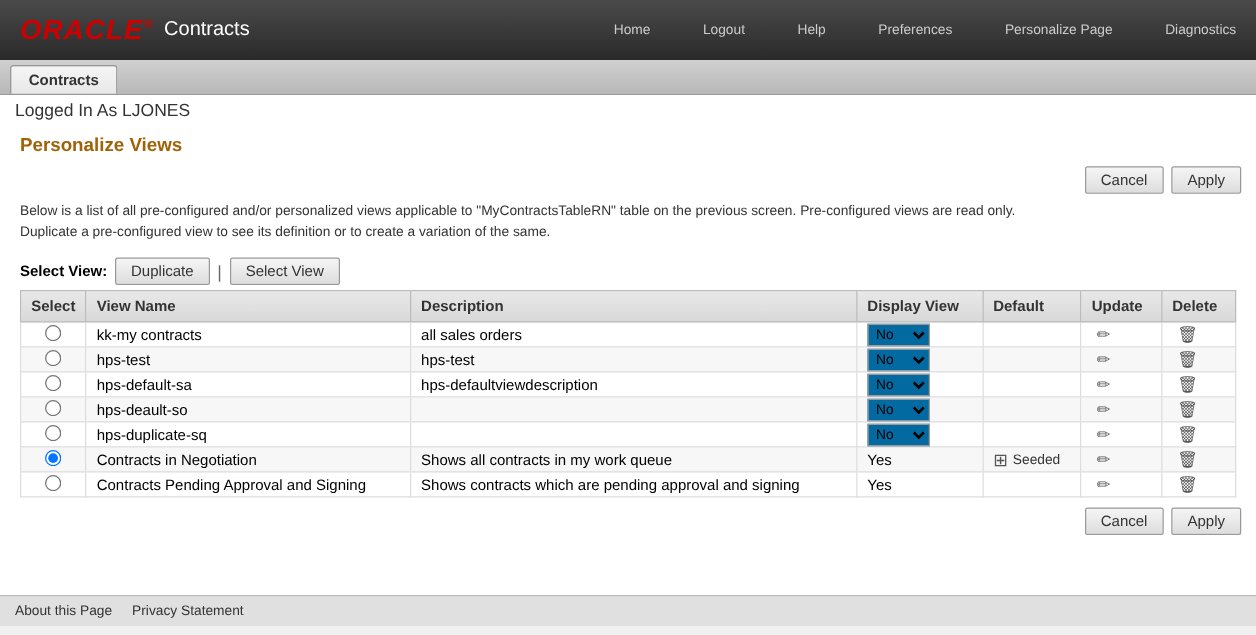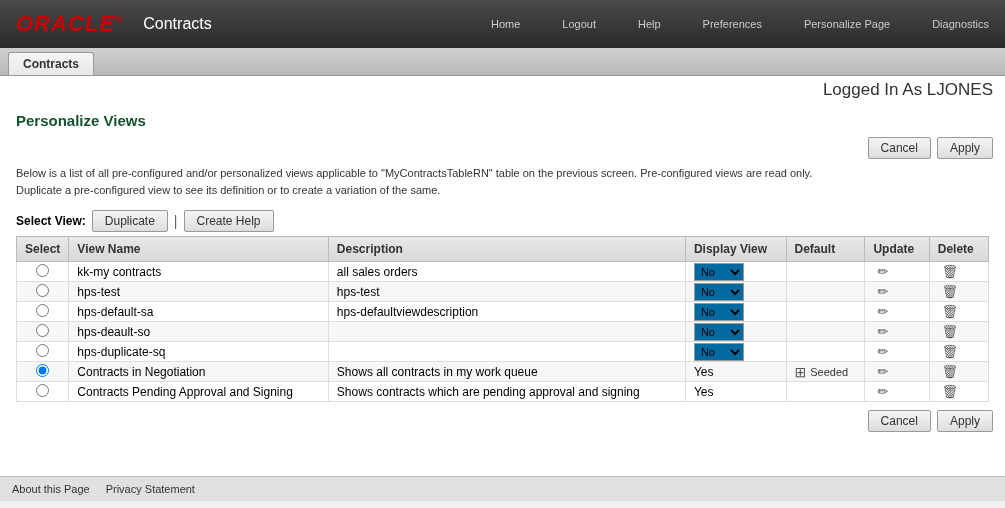--- a/index.html
+++ b/index.html
@@ -9,21 +9,21 @@
     .header {
       background: linear-gradient(to bottom, #4a4a4a, #2a2a2a);
       display: flex;
       align-items: center;
       padding: 0 16px;
       height: 48px;
     }
     .oracle-logo {
       display: flex;
       align-items: flex-end;
-      margin-right: 20px;
+      margin-right: 8px;
     }
     .oracle-text {
       color: #cc0000;
       font-size: 22px;
       font-weight: bold;
       letter-spacing: 1px;
       font-style: italic;
     }
     .oracle-reg {
       color: #cc0000;
@@ -69,31 +69,31 @@
       background: linear-gradient(to bottom, #f5f5f5, #e8e8e8);
     }
 
     
     .main {
       background: #ffffff;
       min-height: 400px;
       padding: 0;
     }
     .logged-in {
-      text-align: right;
+      text-align: left;
       padding: 4px 12px;
-      font-size: 17px;
+      font-size: 14px;
       color: #333;
       background: #fff;
     }
     .page-title {
       font-size: 15px;
       font-weight: bold;
       padding: 8px 16px 4px 16px;
-      color: #14532d;
+      color: #a16207;
     }
 
     
     .action-bar-top {
       display: flex;
       justify-content: flex-end;
       padding: 4px 12px;
     }
     .btn {
       padding: 3px 12px;
@@ -244,21 +244,21 @@
 
   <div class="description">
     <div>Below is a list of all pre-configured and/or personalized views applicable to "MyContractsTableRN" table on the previous screen. Pre-configured views are read only.</div>
     <div>Duplicate a pre-configured view to see its definition or to create a variation of the same.</div>
   </div>
 
   <div class="select-view-bar">
     <span class="select-view-label">Select View:</span>
     <button class="btn">Duplicate</button>
     <span class="separator">|</span>
-    <button class="btn">Create Help</button>
+    <button class="btn">Select View</button>
   </div>
 
   <div class="table-container">
     <table>
       <thead>
         <tr>
           <th>Select</th>
           <th>View Name</th>
           <th>Description</th>
           <th>Display View</th>

